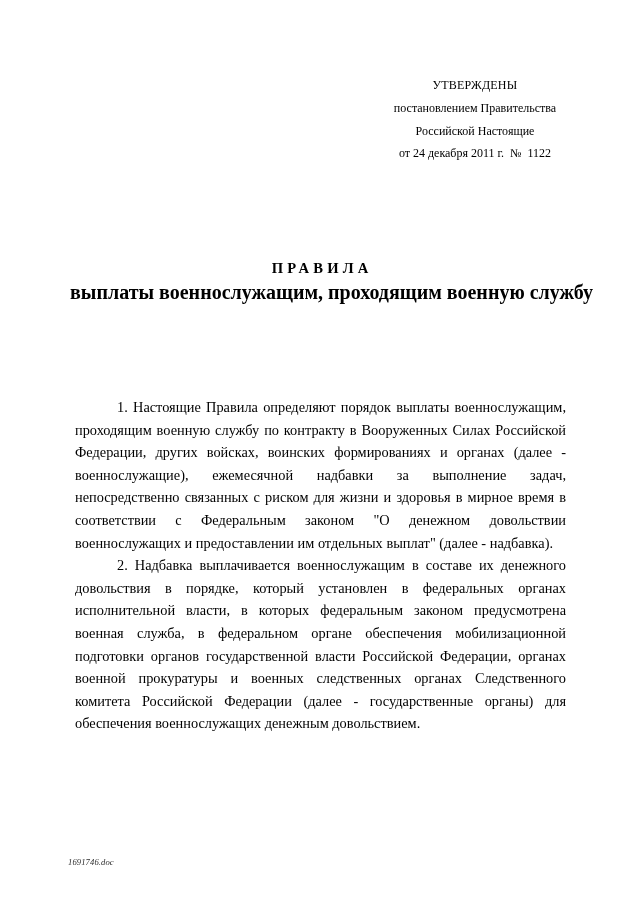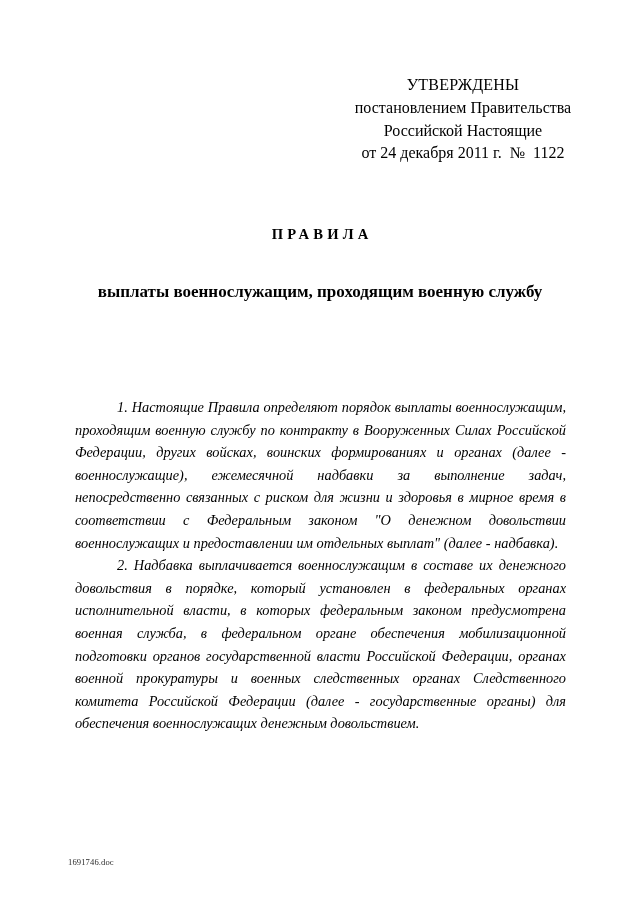--- a/index.html
+++ b/index.html
@@ -20,90 +20,90 @@
 
   .page {
     position: absolute;
     inset: 0;
     background: #fff;
   }
 
   
   .approval-block {
     position: absolute;
-    left: 334px;
+    left: 346px;
     top: 74px;
     width: 258px;
     text-align: center;
-    font-size: 16px;
+    font-size: 12px;
     line-height: 22.8px;
   }
   .approval-line {
     white-space: pre;
   }
   .approval-line.first {
     letter-spacing: 0.2px;
   }
 
   
   .doc-title {
     position: absolute;
     left: 70px;
-    top: 226px;
+    top: 260px;
     width: 500px;
     text-align: center;
     font-size: 14.6px;
     font-weight: bold;
     letter-spacing: 4.2px;
     text-indent: 4.2px;
   }
 
   .doc-subtitle {
     position: absolute;
     left: 70px;
     top: 281px;
     width: 500px;
-    text-align: center;
-    font-size: 17px;
+    text-align: right;
+    font-size: 20px;
     font-weight: bold;
     line-height: 22.6px;
   }
   .doc-subtitle .sub-line {
     display: block;
     white-space: nowrap;
   }
 
   
   .body-text {
     position: absolute;
     left: 75px;
     top: 396px;
     width: 491px;
     font-size: 14.35px;
     line-height: 22.6px;
     text-align: justify;
     text-justify: inter-word;
-    font-style: italic;
   }
   .body-text p {
     margin: 0;
     text-indent: 42px;
     text-align: justify;
   }
   .body-text p:last-child {
     text-align: justify;
   }
 
   
   .footer-file {
     position: absolute;
     left: 68px;
     top: 857px;
     font-family: "Liberation Serif", "DejaVu Serif", serif;
     font-size: 8.6px;
+    font-style: italic;
     color: #2b2b2b;
     letter-spacing: 0.1px;
   }
 </style>
 </head>
 <body>
 
 <div class="page">
 
   <div class="approval-block">

